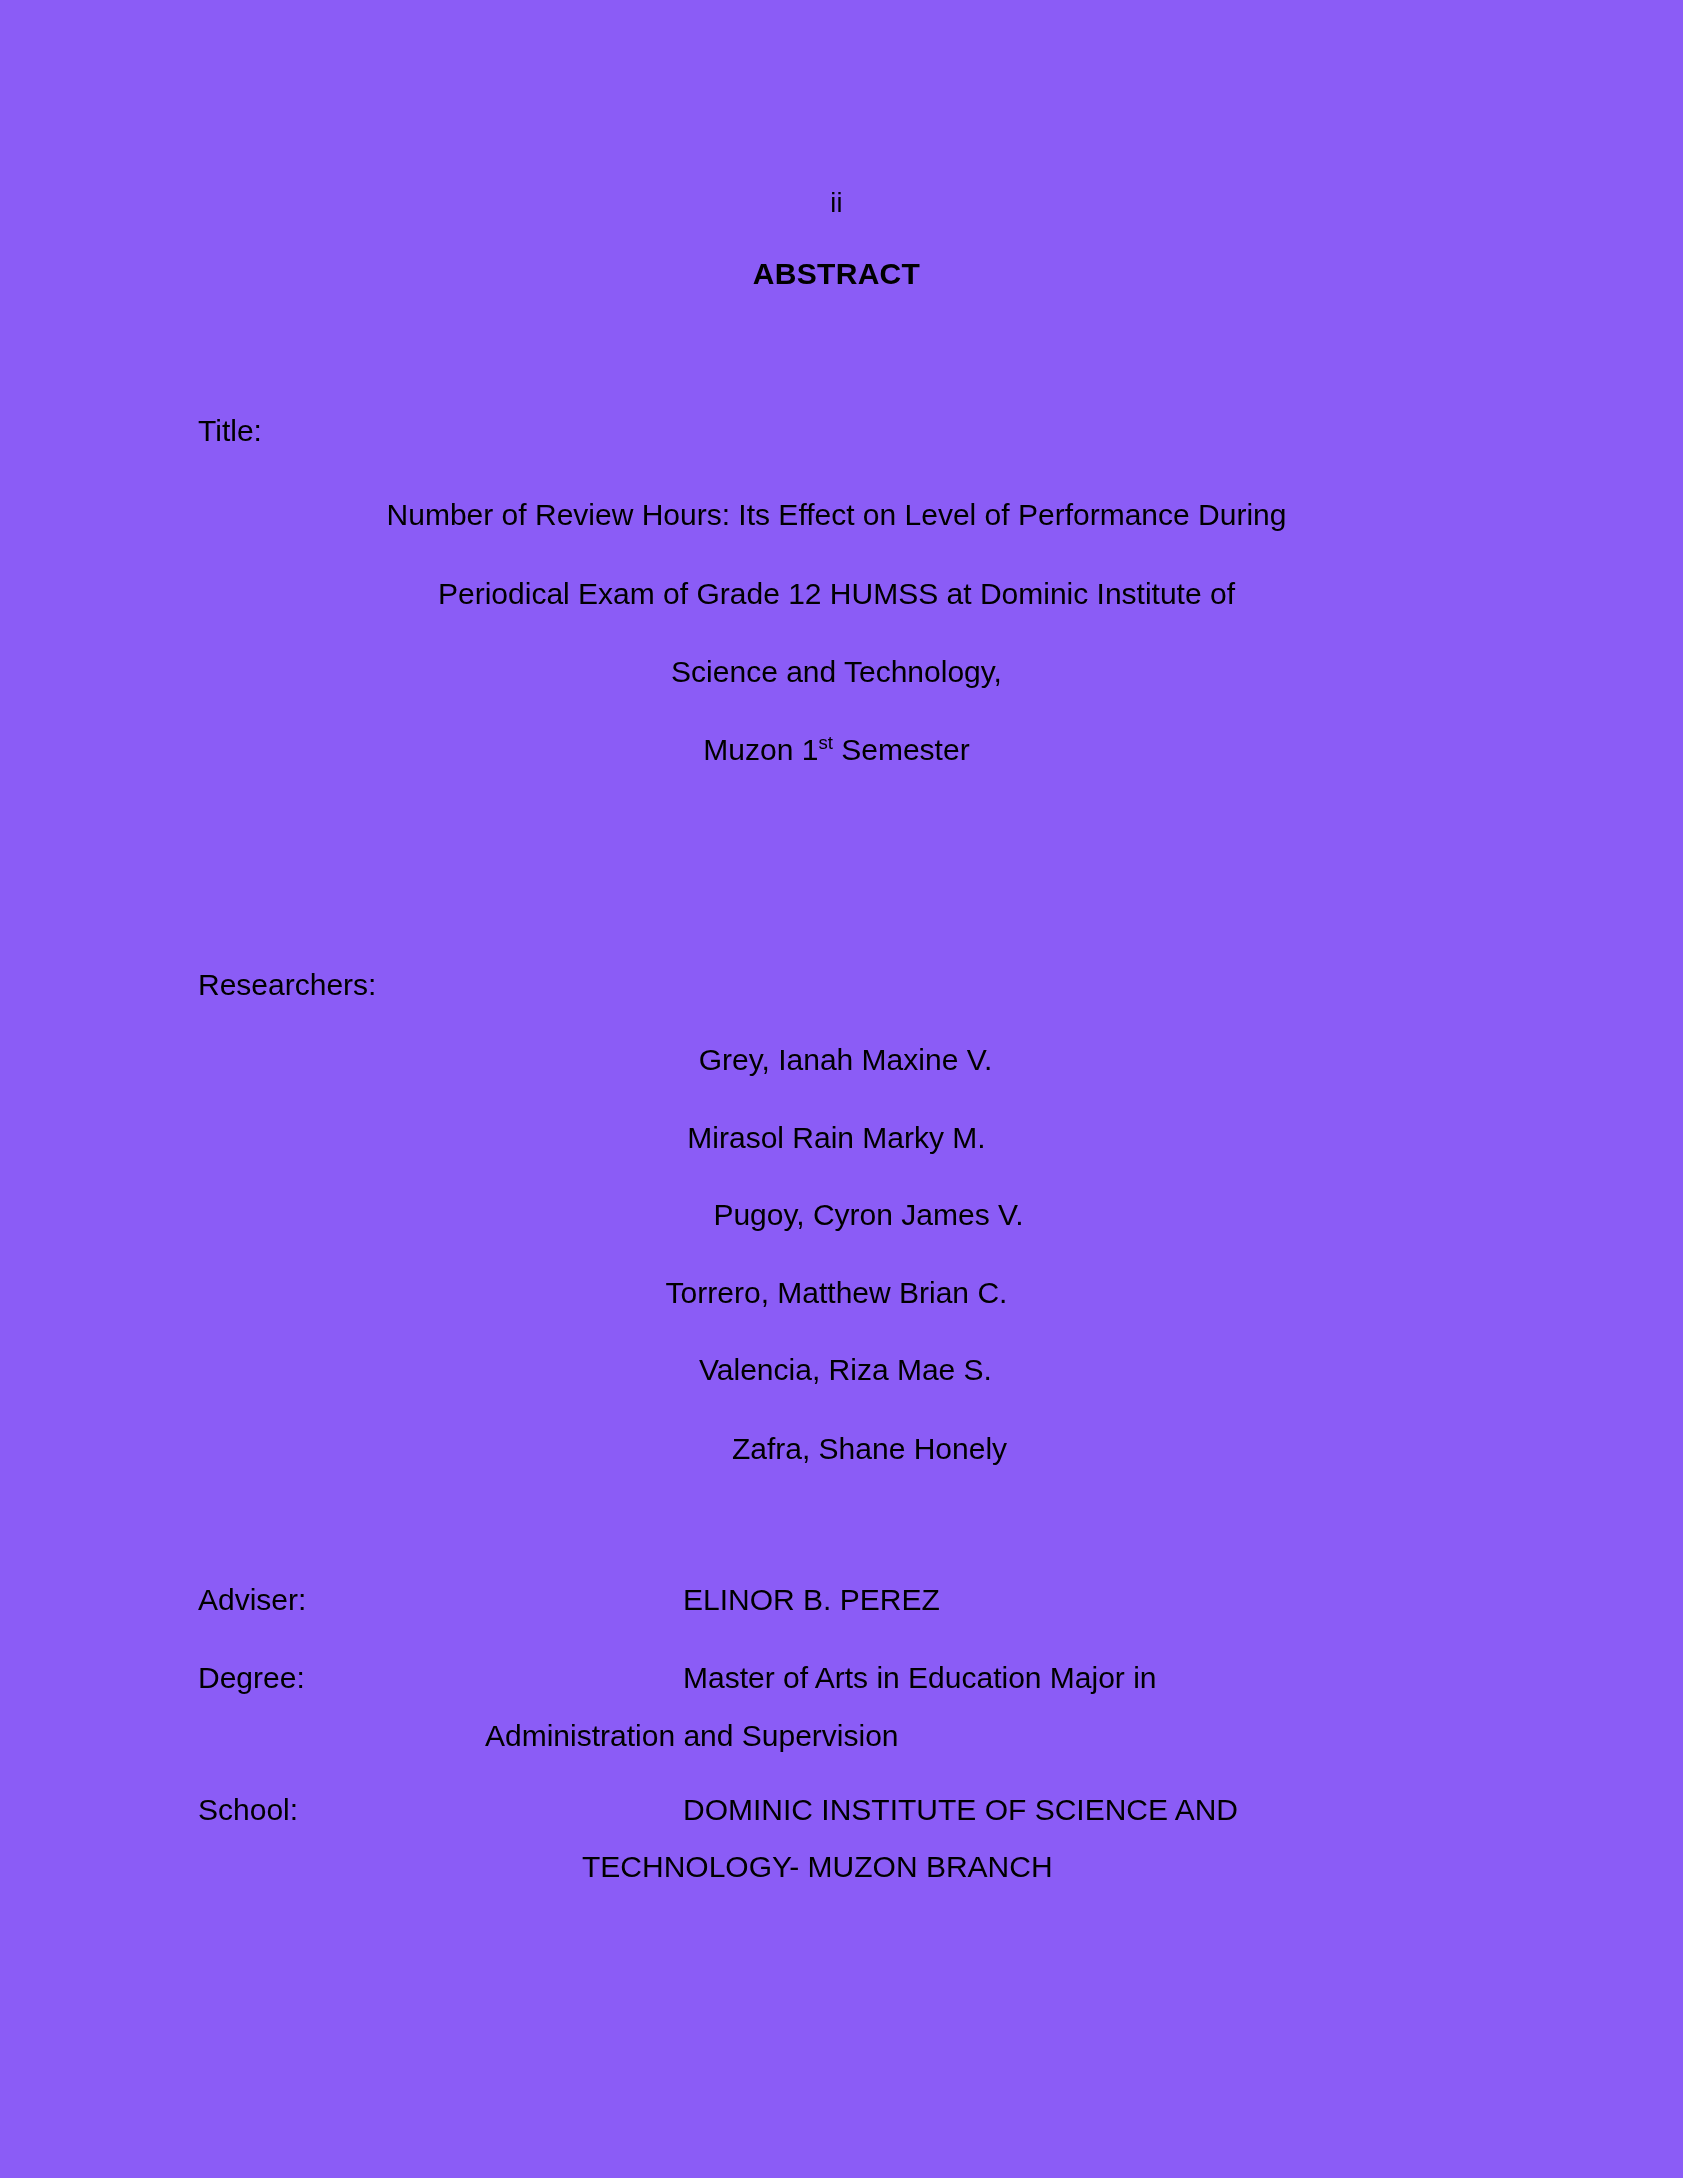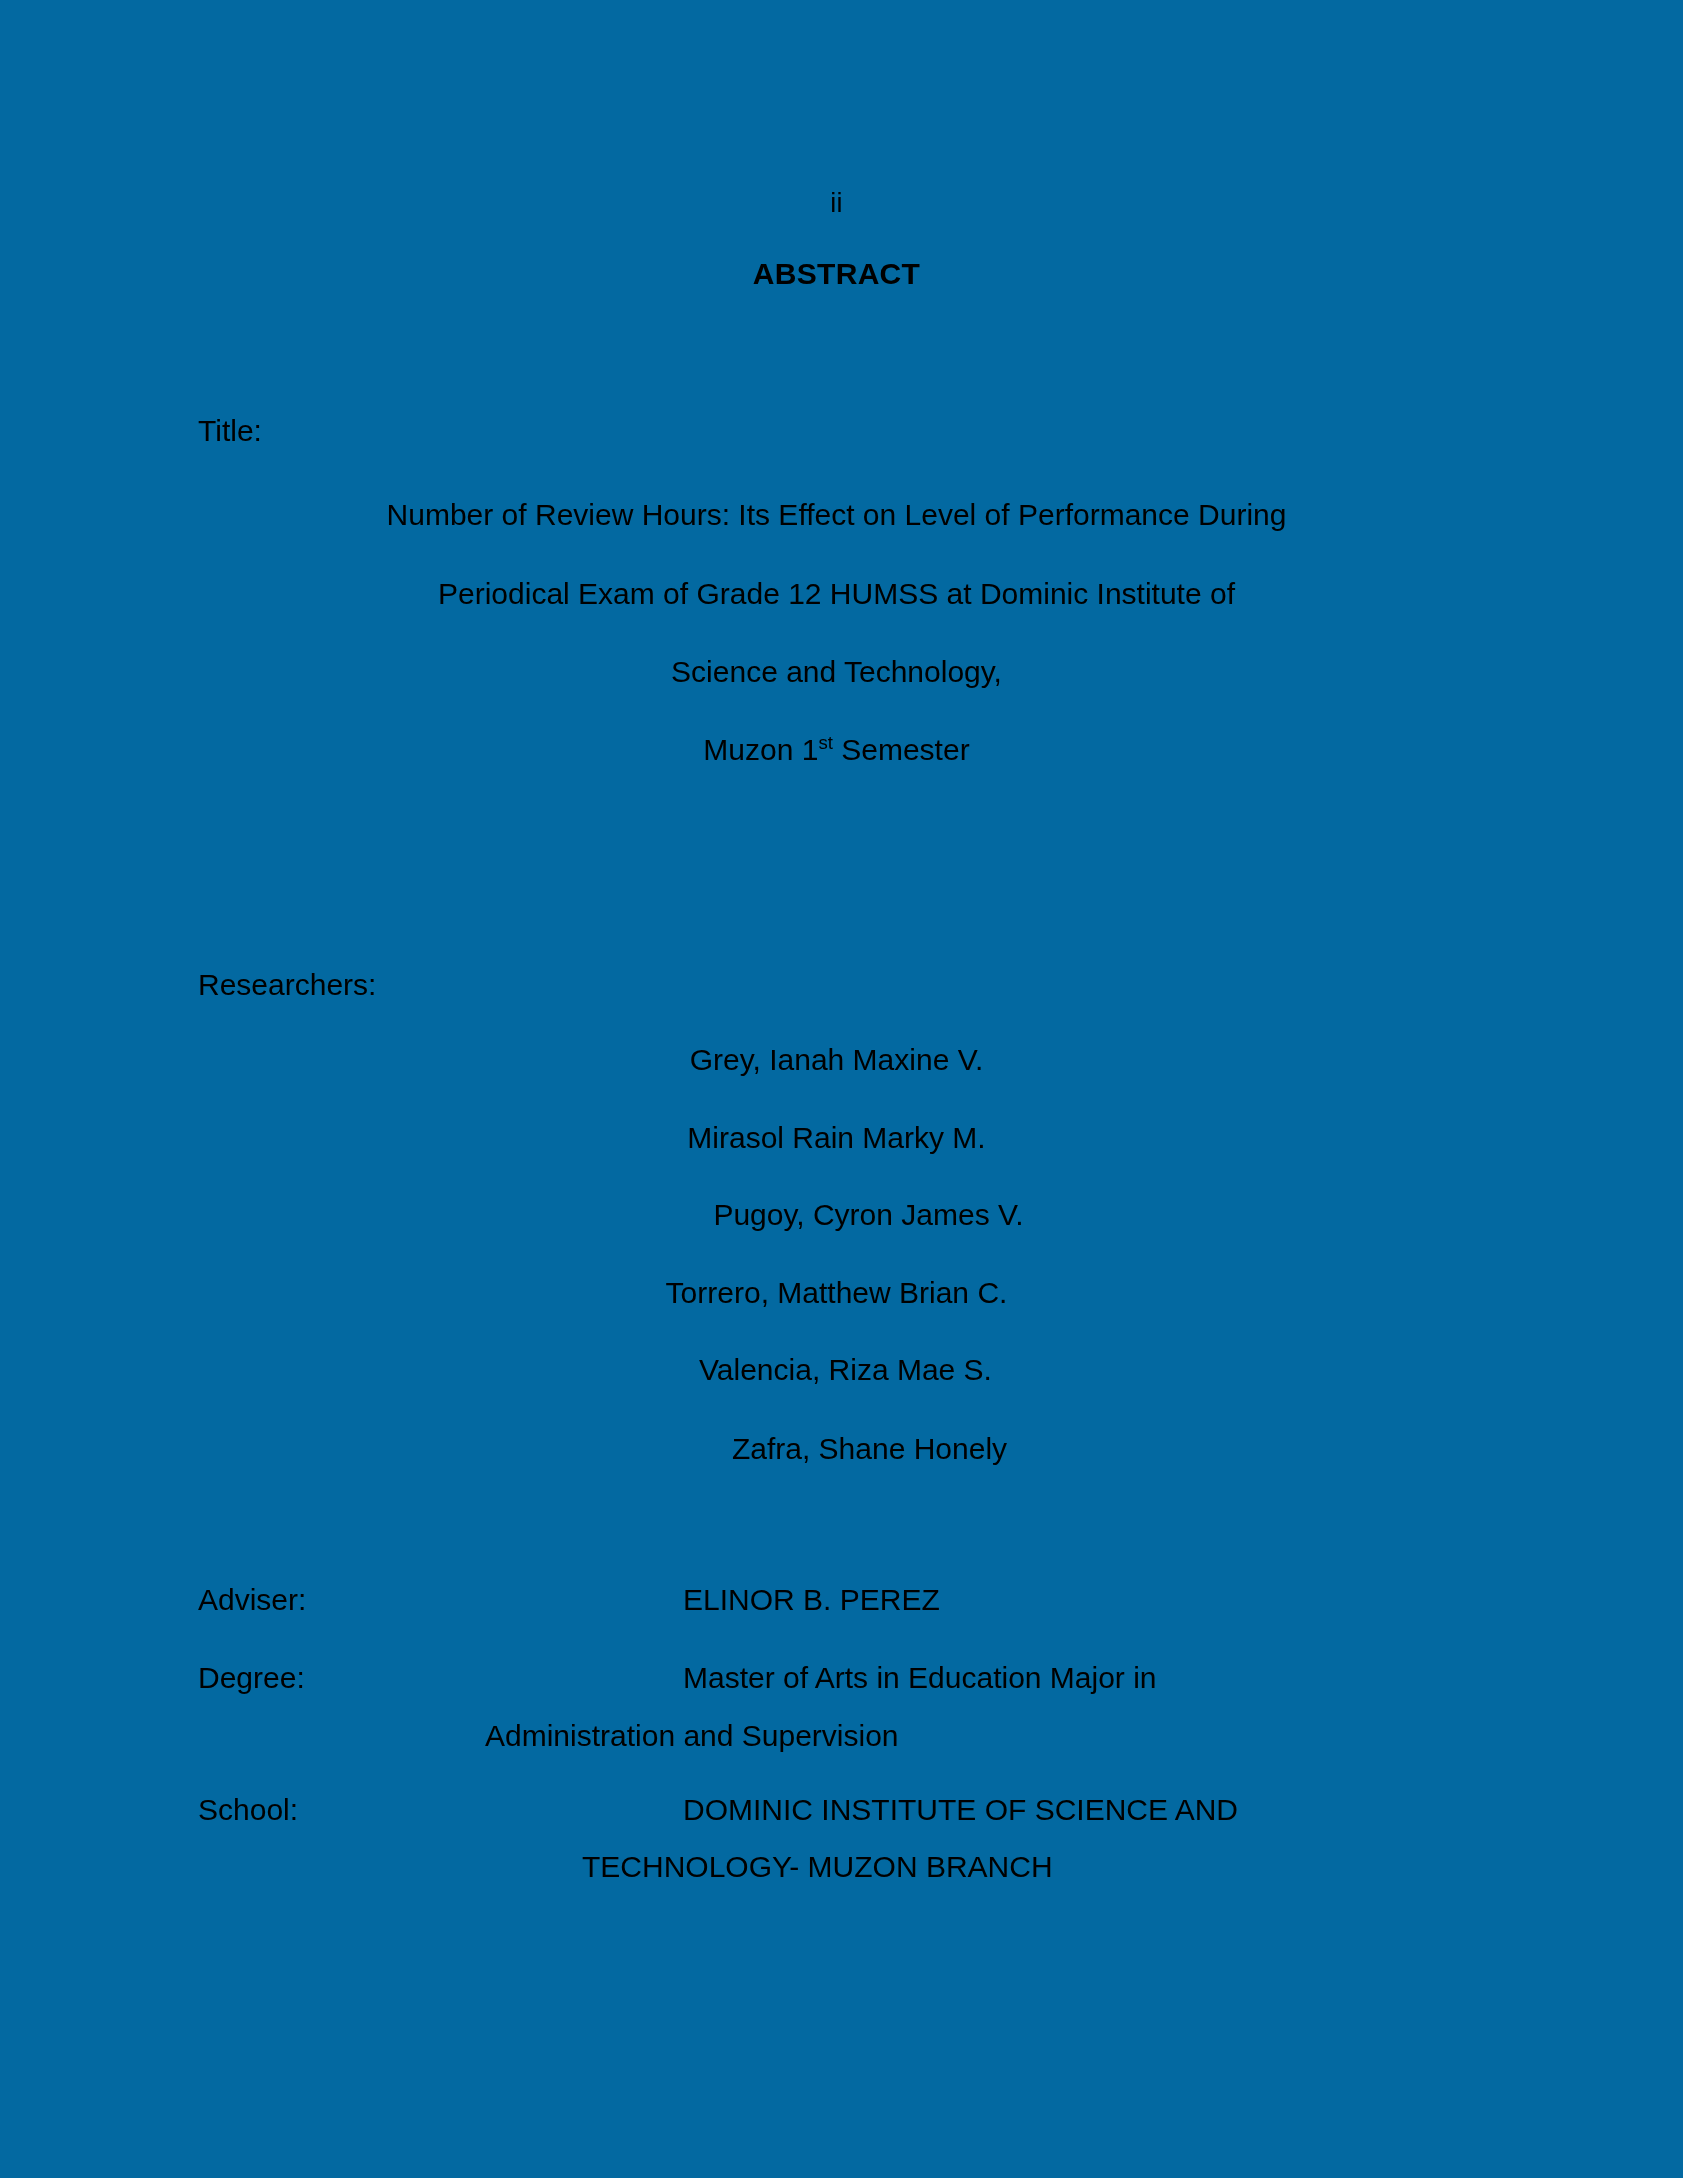--- a/index.html
+++ b/index.html
@@ -16,21 +16,21 @@
     color: #000000;
     -webkit-font-smoothing: antialiased;
   }
 
   .page {
     position: absolute;
     left: 0;
     top: 0;
     width: 1683px;
     height: 2178px;
-    background: #0369a1;
+    background: #8b5cf6;
     overflow: hidden;
   }
 
   
   .folio {
     position: absolute;
     left: 0;
     top: 186px;
     width: 1673px;
     text-align: center;
@@ -88,21 +88,21 @@
 
   
   .t-title-label   { top: 411px; }
   .t-title-1       { top: 495px; }
   .t-title-2       { top: 574px; }
   .t-title-3       { top: 652px; }
   .t-title-4       { top: 730px; }
   .t-title-5       { top: 809px; }
 
   .t-res-label     { top: 965px; }
-  .t-res-1         { top: 1040px; }
+  .t-res-1         { top: 1040px; padding-left: 9px; }
   .t-res-2         { top: 1118px; }
   .t-res-3         { top: 1195px; padding-left: 32px; }
   .t-res-4         { top: 1273px; }
   .t-res-5         { top: 1350px; padding-left: 9px; }
   .t-res-6         { top: 1429px; padding-left: 33px; }
 
   .t-adviser-label { top: 1580px; }
   .t-adviser-val   { top: 1580px; left: 683px; }
 
   .t-degree-label  { top: 1658px; }

